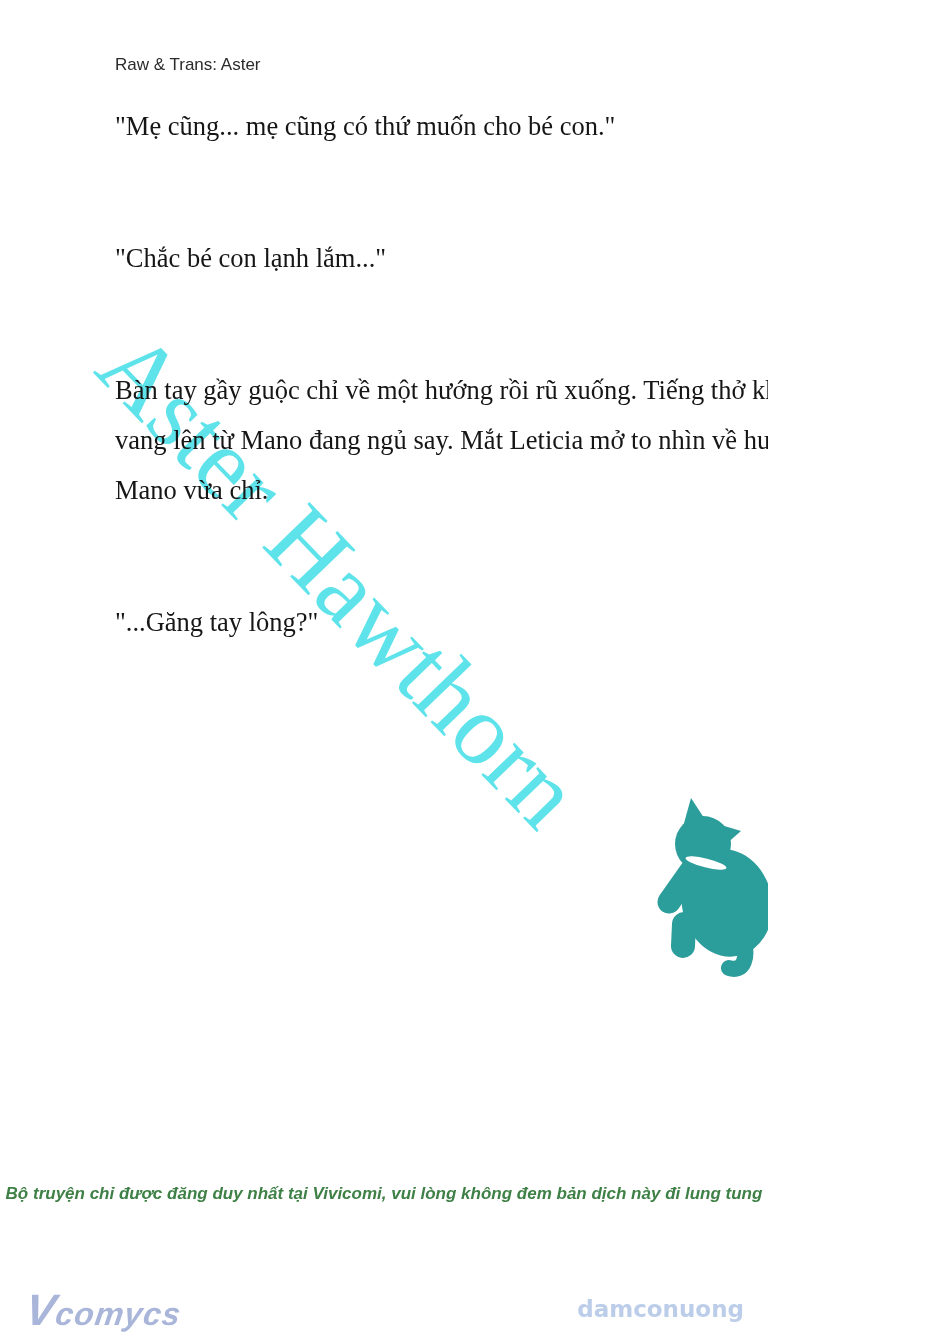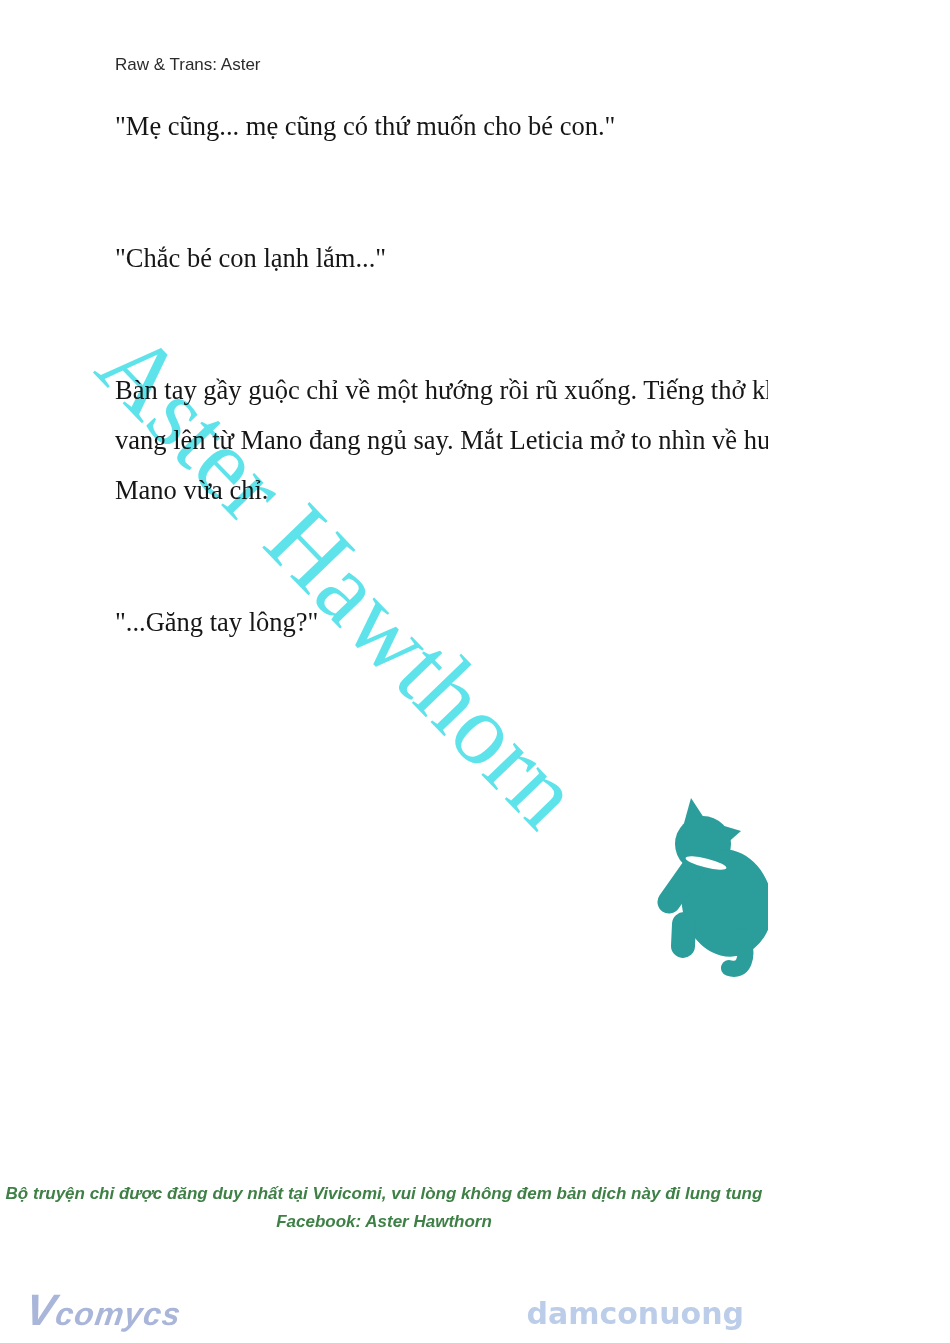--- a/index.html
+++ b/index.html
@@ -91,21 +91,21 @@
   }
   .vcomycs::first-letter {
     font-size: 44px;
   }
   .damconuong {
     position: absolute;
     right: 24px;
     top: 1296px;
     font-family: "DejaVu Sans", sans-serif;
     font-weight: bold;
-    font-size: 30px;
+    font-size: 23px;
     color: #bccde9;
     text-shadow: 0 0 2px #ffffff, 0 1px 1px #ffffff;
     z-index: 2;
   }
 </style>
 </head>
 <body>
 
 <div class="page">
 
@@ -128,20 +128,19 @@
 
   <div class="story">
     <p>"Mẹ cũng... mẹ cũng có thứ muốn cho bé con."</p>
     <p>"Chắc bé con lạnh lắm..."</p>
     <p>Bàn tay gầy guộc chỉ về một hướng rồi rũ xuống. Tiếng thở khò khè vang lên từ Mano đang ngủ say. Mắt Leticia mở to nhìn về hướng Mano vừa chỉ.</p>
     <p>"...Găng tay lông?"</p>
   </div>
 
   <div class="footer">
     <div class="footer-line">Bộ truyện chỉ được đăng duy nhất tại Vivicomi, vui lòng không đem bản dịch này đi lung tung</div>
-    <div class="footer-line">Facebook: Aster Hawthorn</div>
   </div>
 
   <div class="vcomycs">Vcomycs</div>
 
   <div class="damconuong">damconuong</div>
 
 </div>
 
 </body></html>

